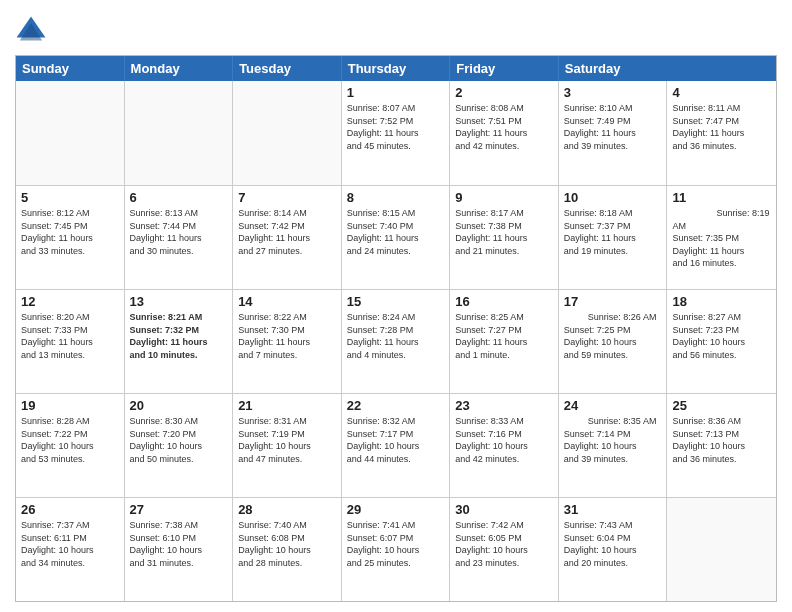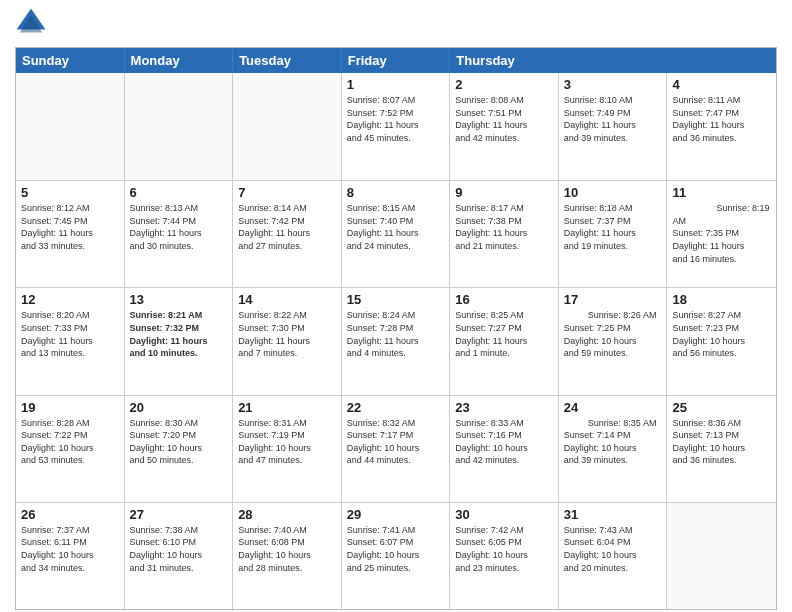--- a/index.html
+++ b/index.html
@@ -6,21 +6,21 @@
     body {
       font-family: Arial, sans-serif;
       background: #fff;
       width: 792px;
       height: 612px;
       overflow: hidden;
     }
     .page {
       width: 792px;
       height: 612px;
-      padding: 2px 15px;
+      padding: 10px 15px;
       display: flex;
       flex-direction: column;
     }
     .header {
       display: flex;
       justify-content: space-between;
       align-items: flex-start;
       margin-bottom: 8px;
     }
     .logo {
@@ -134,22 +134,23 @@
       <div class="month-title"></div>
       <div class="location-title"></div>
     </div>
   </div>
 
   <div class="calendar">
     <div class="day-headers">
     <div class="day-header">Sunday</div>
         <div class="day-header">Monday</div>
         <div class="day-header">Tuesday</div>
+        <div class="day-header">Thursday</div>
         <div class="day-header">Friday</div>
-        <div class="day-header">Thursday</div>
+        <div class="day-header">Saturday</div>
       </div>
     <div class="calendar-body">
     <div class="calendar-row">
           <div class="cell empty"></div>
           <div class="cell empty"></div>
           <div class="cell empty"></div>
           <div class="cell"><span class="cell-day">1</span><span class="cell-info" style="white-space: pre-line; margin-top: 12px;">Sunrise: 8:07 AM
 Sunset: 7:52 PM
 Daylight: 11 hours
 and 45 minutes.</span></div>

